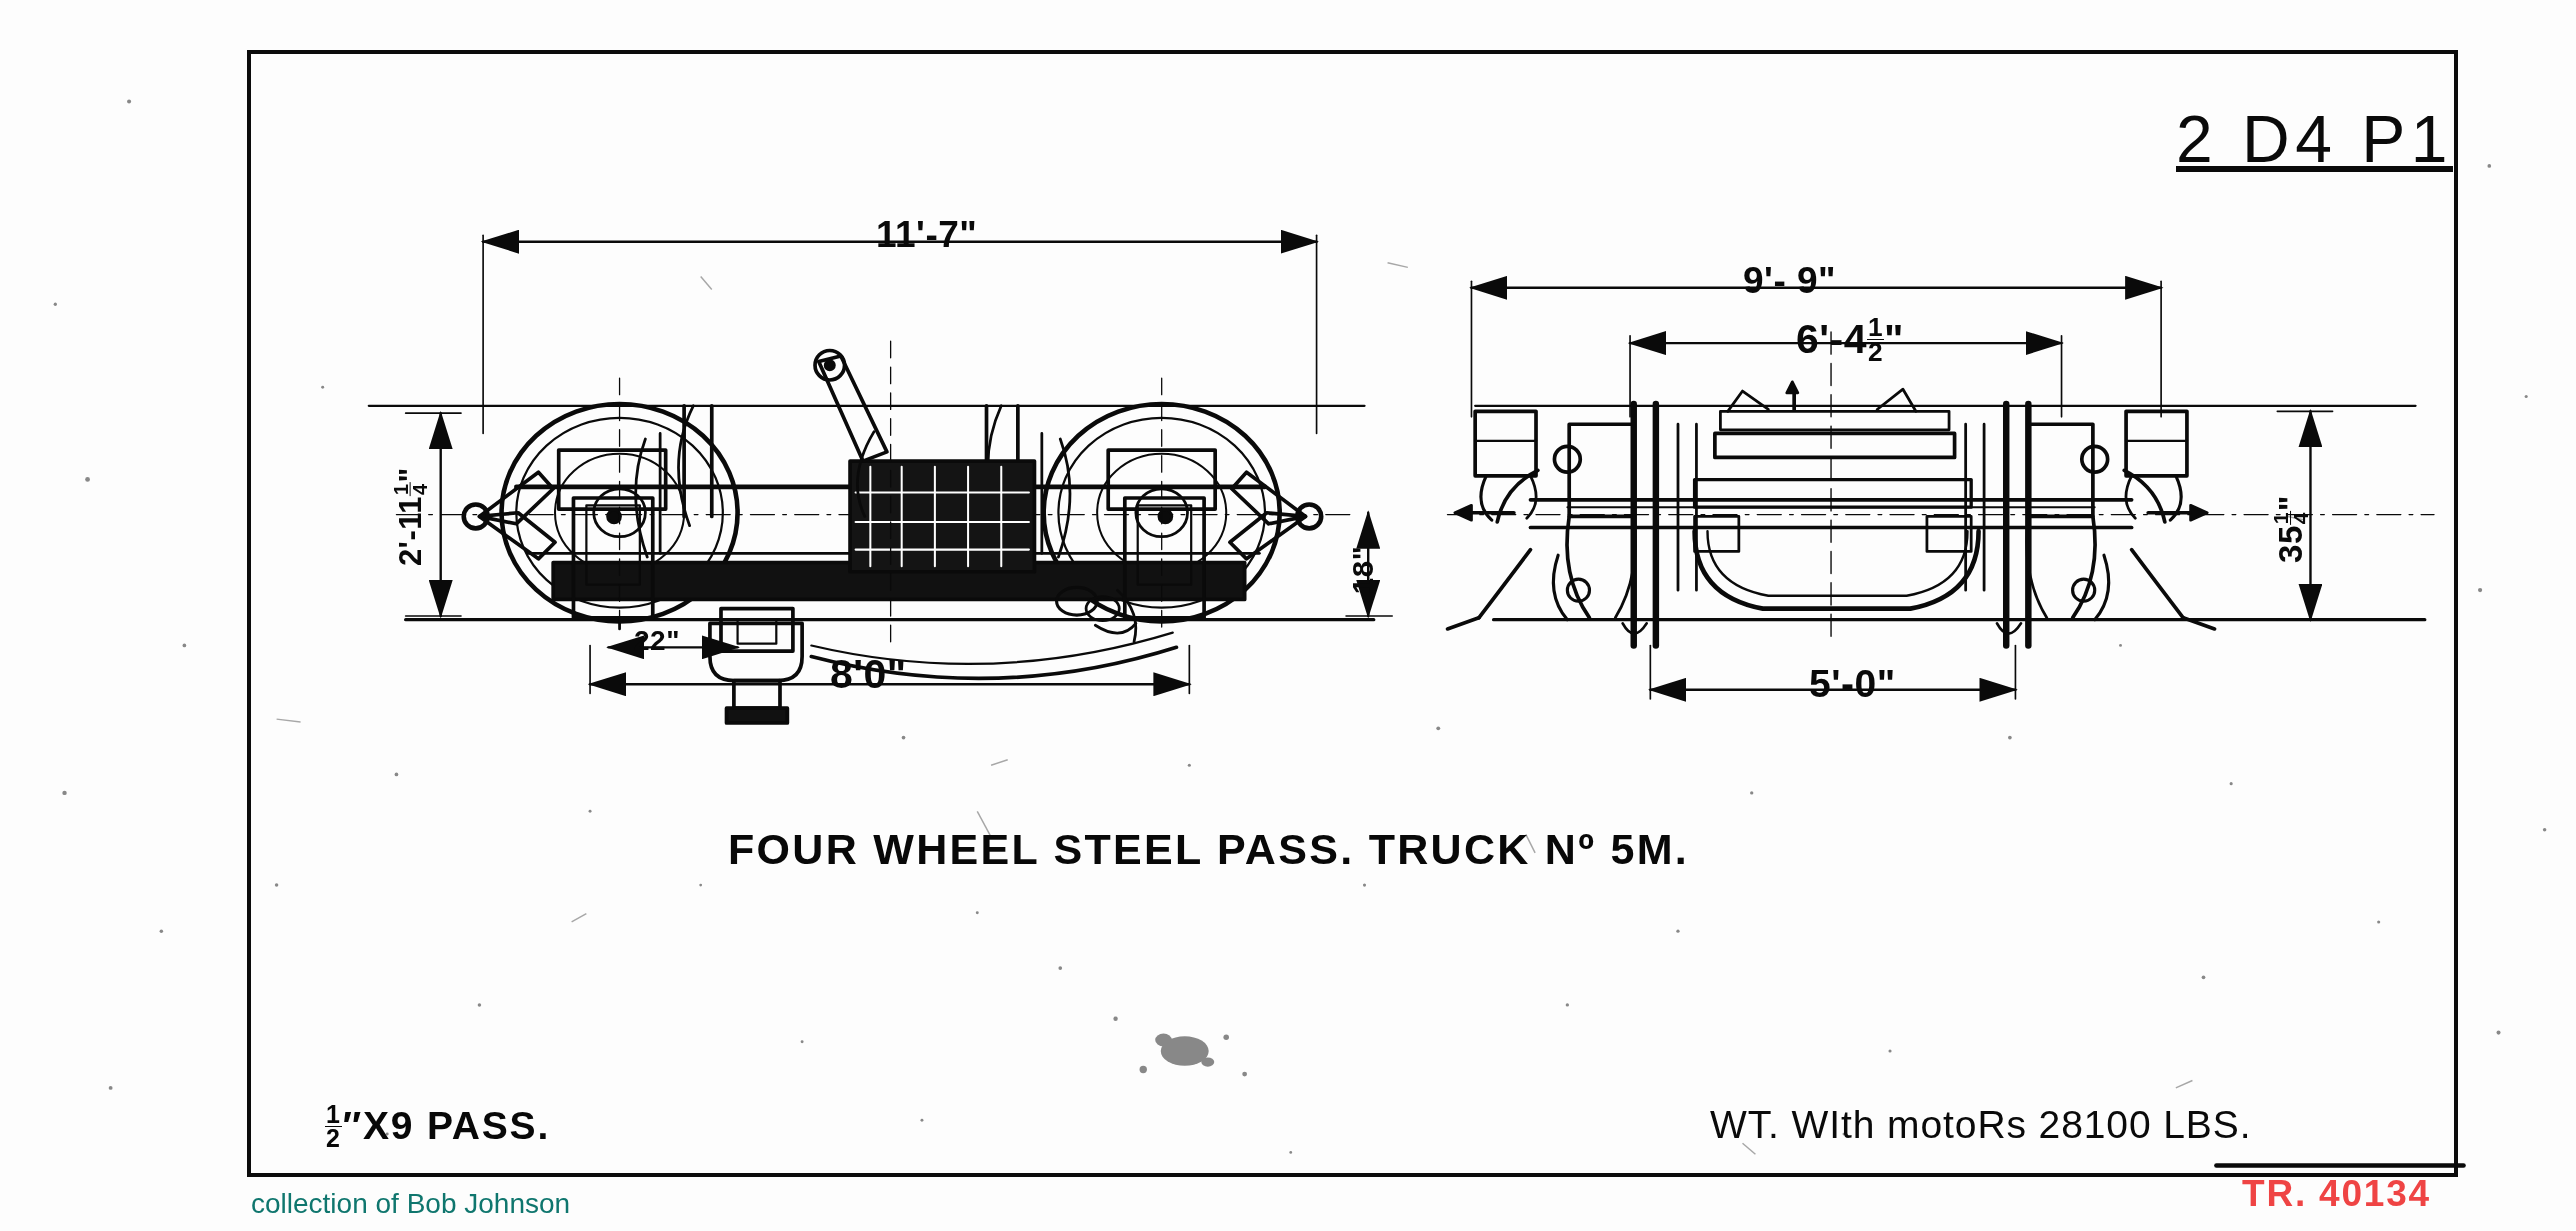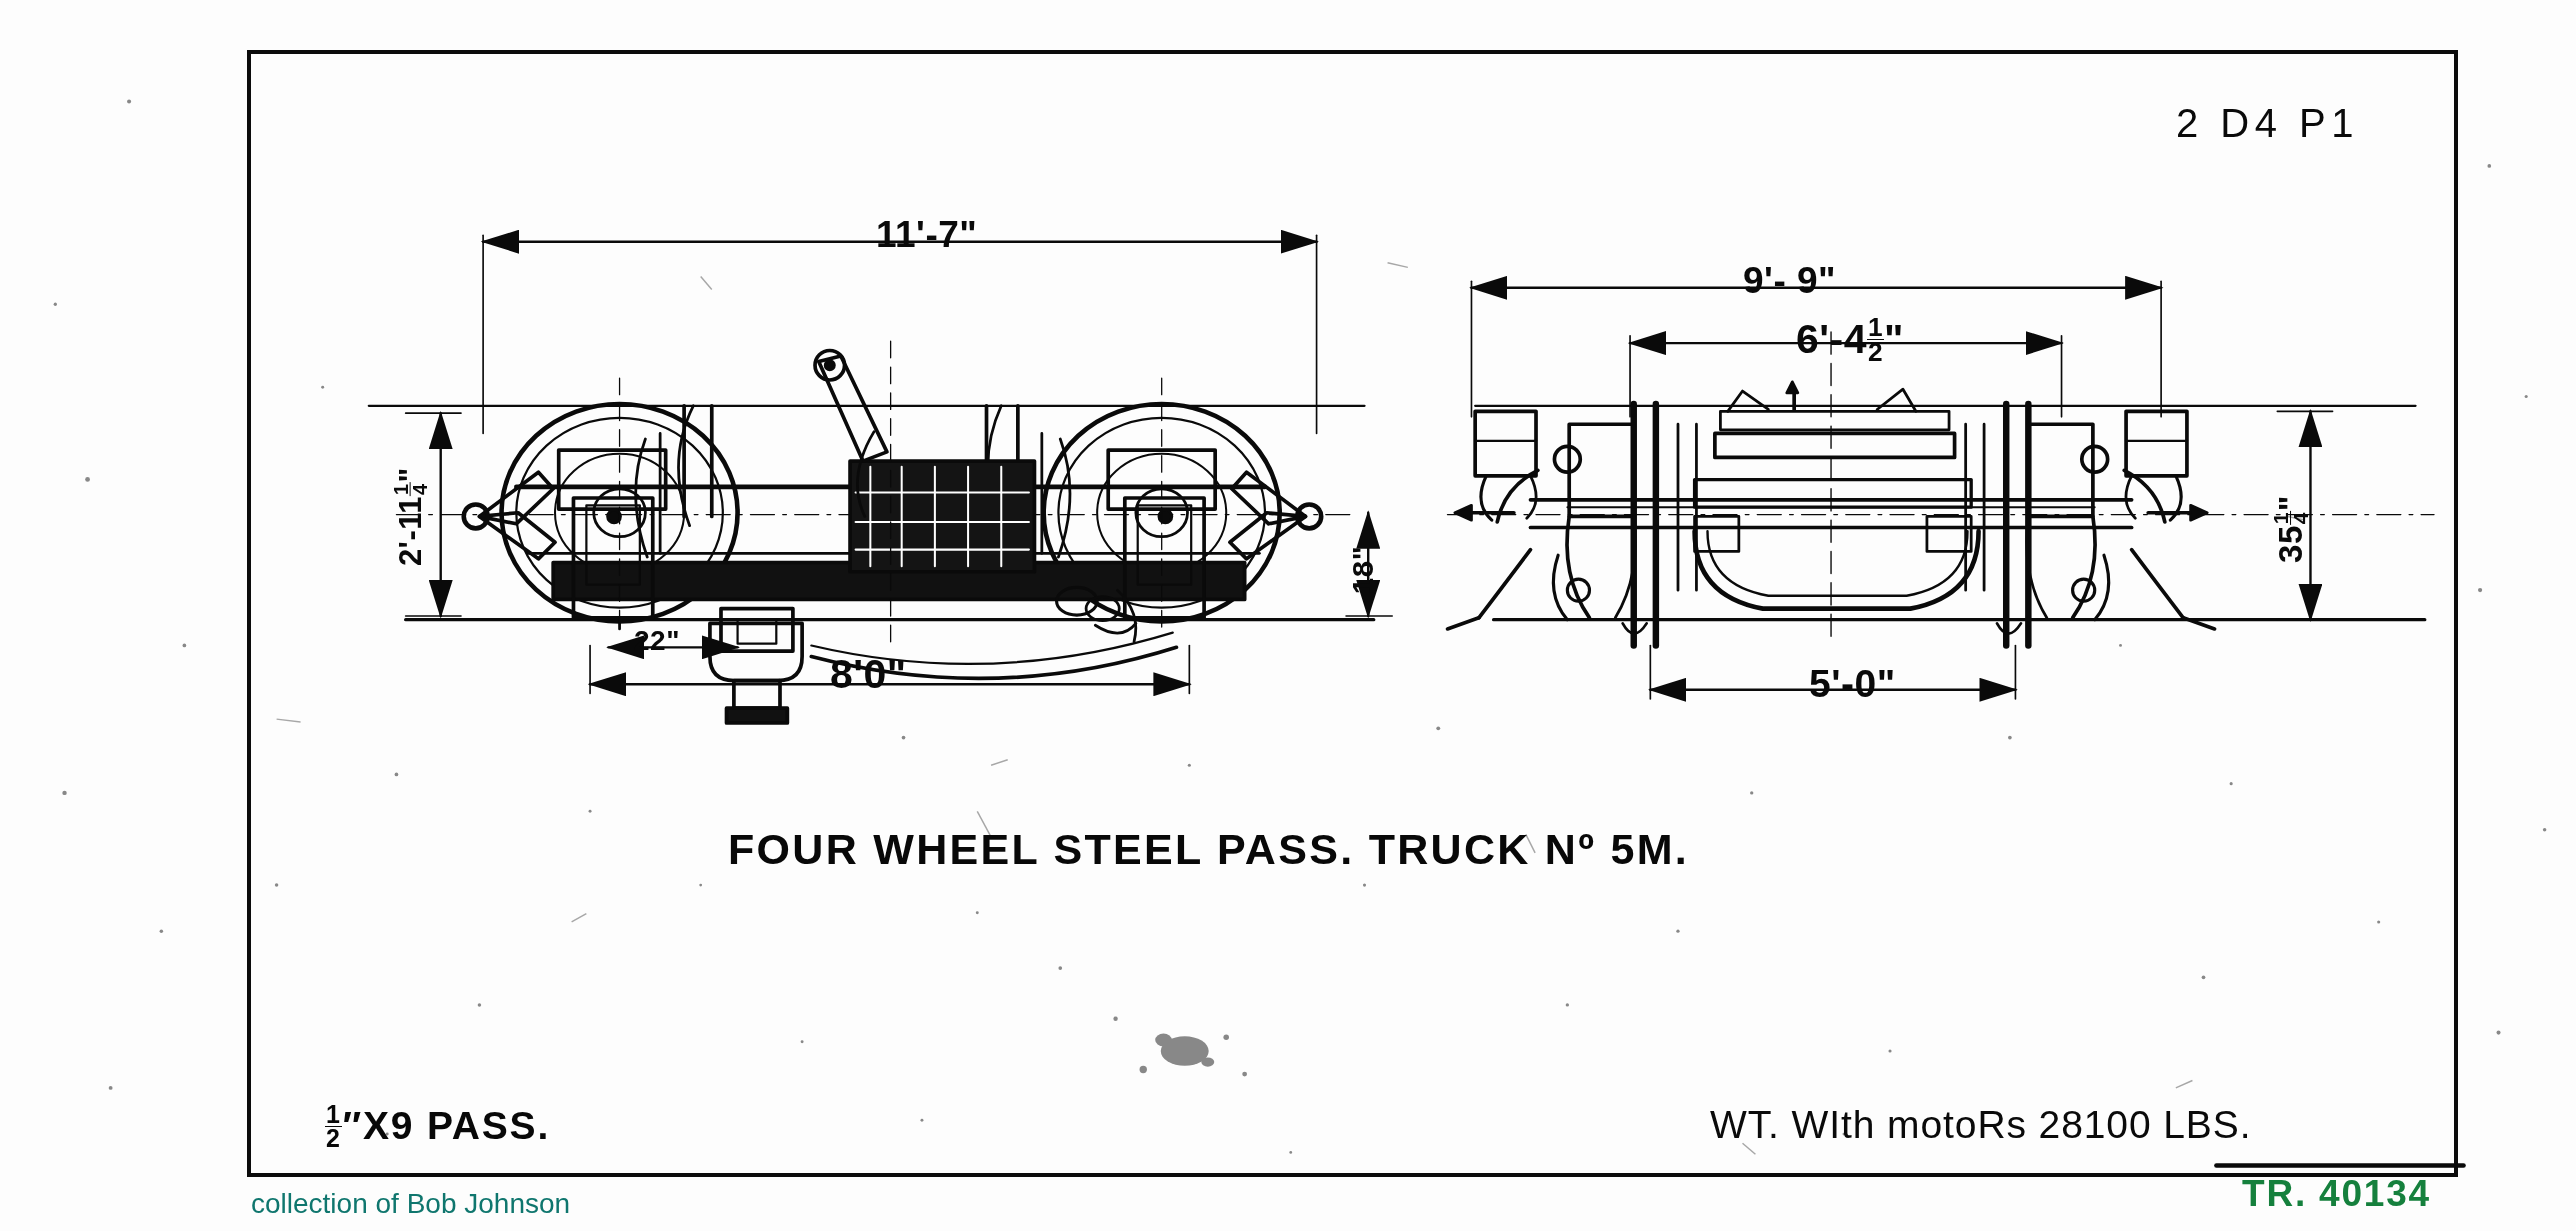--- a/index.html
+++ b/index.html
@@ -29,21 +29,21 @@
   .title{position:absolute;font-family:"Liberation Sans",sans-serif;
          font-weight:700;color:#080808;white-space:nowrap;}
 
   .hand{position:absolute;font-family:"Liberation Sans",sans-serif;
         color:#0a0a0a;white-space:nowrap;}
 
   .credit{position:absolute;font-family:"Liberation Sans",sans-serif;
           color:#0f766e;white-space:nowrap;}
 
   .sheetno{position:absolute;font-family:"Liberation Sans",sans-serif;
-           font-weight:700;color:#15803d;white-space:nowrap;}
+           font-weight:700;color:#ef4444;white-space:nowrap;}
 </style>
 </head>
 <body>
 
 <div id="sheet">
 
   <svg class="noise" viewBox="0 0 2794 1336" preserveAspectRatio="none">
     <g fill="#2a2a2a">
       <circle cx="140" cy="110" r="2.2"></circle>
         <circle cx="60" cy="330" r="1.8"></circle>
@@ -385,18 +385,18 @@
   <div class="title" style="left:728px;top:825px;font-size:43px;letter-spacing:2.3px;">FOUR WHEEL STEEL PASS. TRUCK Nº 5M.</div>
 
   <div class="title" style="left:325px;top:1103px;font-size:39px;letter-spacing:1.8px;">
     <span class="frac"><i>1</i><b>2</b></span><span>″X9 PASS.</span>
   </div>
 
   <div class="hand" style="left:1710px;top:1103px;font-size:39px;letter-spacing:0.9px;">WT. WIth motoRs 28100   LBS.</div>
 
   <div class="sheetno" style="left:2242px;top:1173px;font-size:37px;letter-spacing:1.8px;">TR. 40134</div>
 
-  <div class="hand" style="left:2176px;top:101px;font-size:40px;letter-spacing:5.5px;">2 D4 P1</div>
+  <div class="hand" style="left:2176px;top:101px;font-size:66px;letter-spacing:5.5px;text-decoration:underline;">2 D4 P1</div>
 
   <div class="credit" style="left:251px;top:1188px;font-size:28px;">collection of Bob Johnson</div>
 
 </div>
 
 
 </body></html>

